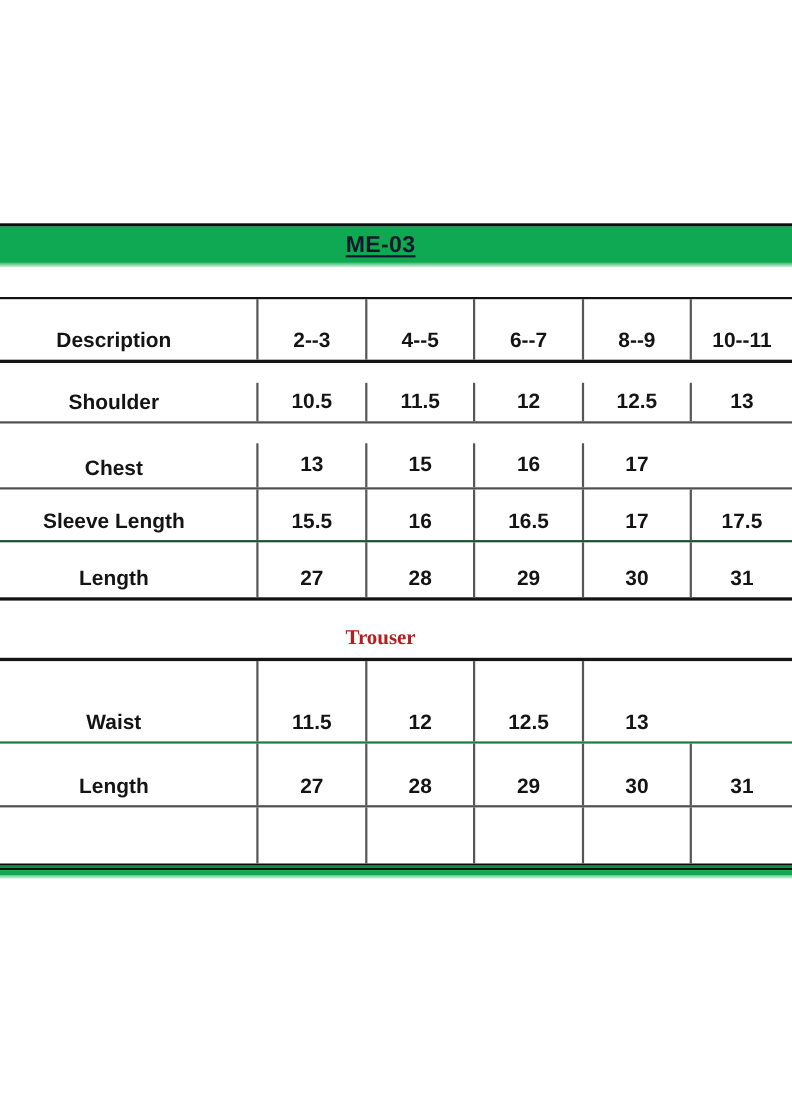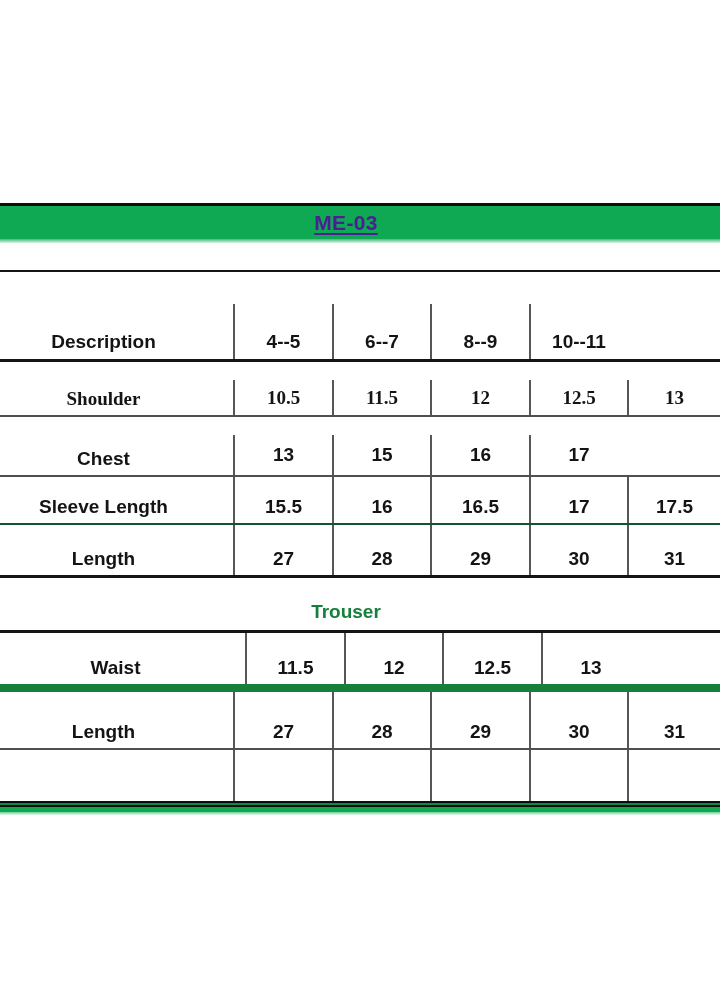--- a/index.html
+++ b/index.html
@@ -13,55 +13,55 @@
 
   
   .banner { position: absolute; top: 203px; left: 0; width: 720px; }
   .banner .stripe-black-top { height: 3px; background: #0d0d0d; }
   .banner .green-body {
     height: 33px; background: #0ea952;
     display: flex; align-items: center; justify-content: center;
   }
   .banner .green-fade { height: 4px; background: linear-gradient(#44bd77, #d9f2e4); }
   .style-code {
-    font-size: 21px; font-weight: bold; color: #4c1d95;
+    font-size: 21px; font-weight: bold; color: #0f172a;
     text-decoration: underline; text-decoration-thickness: 2px; text-underline-offset: 3px;
     transform: translateX(-14px); letter-spacing: .3px;
   }
 
   
   .sheet { position: absolute; top: 270px; left: 0; width: 720px; border-top: 2px solid #141414; }
   .row { display: grid; grid-template-columns: 233px 99px 98px 99px 98px 1fr; width: 720px; }
   .row.cols > .cell + .cell { border-left: 2px solid #565656; }
 
   .cell {
     display: flex; justify-content: center; align-items: flex-end;
     padding-bottom: 5px; font-size: 19px; font-weight: bold; color: #141414;
     overflow: hidden; white-space: nowrap;
   }
   .cell.lbl { transform: translateX(-13px); }
 
-  .r-head    { height: 58px; border-bottom: 3px solid #141414; margin-top: 32px; }
+  .r-head    { height: 58px; border-bottom: 3px solid #141414; }
   .r-head .cell { padding-bottom: 6px; }
-  .r-shoulder{ height: 55px; border-bottom: 2px solid #4f4f4f; font-family: Liberation Serif, serif; }
+  .r-shoulder{ height: 55px; border-bottom: 2px solid #4f4f4f; }
   .r-chest   { height: 60px; border-bottom: 2px solid #4f4f4f; text-align: right; }
   .r-sleeve  { height: 48px; border-bottom: 2px solid #14532d; }
   .r-length  { height: 53px; border-bottom: 3px solid #141414; }
   .vals-center .cell.val { align-items: center; padding-bottom: 0; margin-top: 18px; }
 
   .r-trouser {
     height: 55px; border-bottom: 3px solid #141414;
     display: flex; align-items: flex-end; justify-content: center;
     padding-bottom: 7px;
   }
   .r-trouser .section-title {
-    font-size: 19px; font-weight: bold; color: #15803d; transform: translateX(-14px);
+    font-size: 19px; font-weight: bold; color: #b91c1c; transform: translateX(-14px); font-family: Liberation Serif, serif;
   }
 
-  .r-waist   { height: 59px; border-bottom: 8px solid #15803d; padding-left: 12px; }
+  .r-waist   { height: 75px; border-bottom: 2px solid #15803d; }
   .r-length2 { height: 58px; border-bottom: 2px solid #4f4f4f; }
   .r-empty   { height: 51px; }
 
   
   .bottom-bar { width: 720px; }
   .bottom-bar .s1 { height: 2px; background: #0d0d0d; }
   .bottom-bar .s2 { height: 2px; background: #0c8c43; }
   .bottom-bar .s3 { height: 2px; background: #0d0d0d; }
   .bottom-bar .s4 { height: 5px; background: #0ea952; }
   .bottom-bar .s5 { height: 3px; background: linear-gradient(#6fcf9a, #e8f7ef); }
@@ -76,20 +76,21 @@
     <div class="green-body">
       <span class="style-code">ME-03</span>
     </div>
     <div class="green-fade"></div>
   </div>
 
   <div class="sheet">
 
     <div class="row cols r-head">
       <div class="cell lbl">Description</div>
+      <div class="cell val">2--3</div>
       <div class="cell val">4--5</div>
       <div class="cell val">6--7</div>
       <div class="cell val">8--9</div>
       <div class="cell val">10--11</div>
     </div>
 
     <div class="row cols r-shoulder vals-center">
       <div class="cell lbl">Shoulder</div>
       <div class="cell val">10.5</div>
       <div class="cell val">11.5</div>

